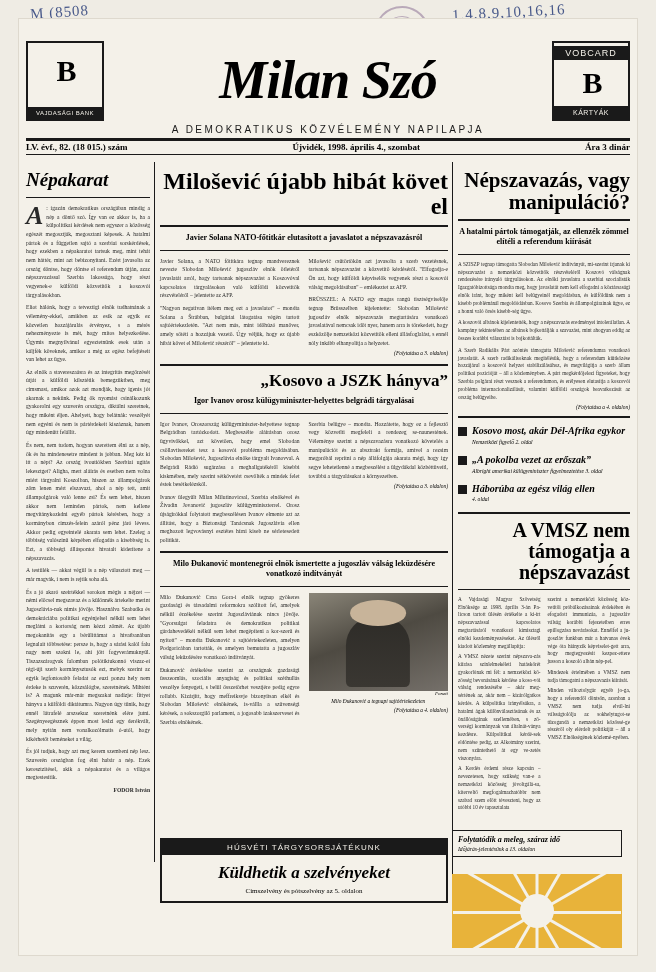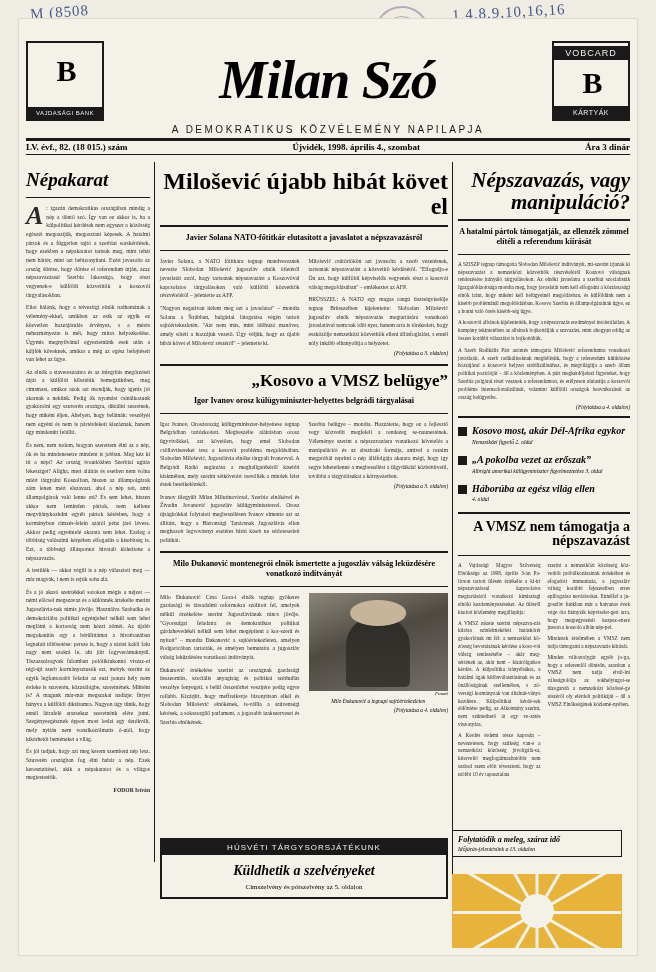--- a/index.html
+++ b/index.html
@@ -83,21 +83,21 @@
     float:left;font-size:26px;line-height:20px;font-weight:bold;font-style:italic;
     padding:2px 3px 0 0;font-family:"Liberation Serif",serif;
   }
   .headline{
     font-family:"Liberation Serif",serif;font-weight:bold;text-align:right;
     line-height:1.05;margin:0;
   }
   .h-xl{font-size:24px;}
   .h-lg{font-size:21px;}
   .h-md{font-size:17px;}
-  .h-sm{font-size:14px;margin-left:12px;}
+  .h-sm{font-size:20px;margin-left:12px;}
   .deck{
     font-family:"Liberation Serif",serif;font-weight:bold;font-size:8px;
     text-align:center;line-height:1.3;margin:6px 0 6px;
   }
   .cont{font-style:italic;font-size:5.4px;text-align:right;margin-top:3px;}
   .hr{height:1px;background:#1a1a1a;margin:6px 0;}
   .hr2{height:2px;background:#1a1a1a;margin:6px 0;}
   
   .promo{margin-top:7px;}
   .promo-item{display:flex;gap:5px;margin-bottom:8px;align-items:flex-start;}
@@ -115,21 +115,21 @@
     background:#c8b49a;border-radius:50%;}
   .cap{font-size:5.4px;text-align:center;font-style:italic;margin-top:2px;}
   .photocredit{font-size:5px;text-align:right;font-style:italic;}
   
   .band{
     position:absolute;left:134px;top:812px;width:288px;border:2px solid #1a1a1a;
     background:#f4f1e9;text-align:center;padding:0 0 6px;box-sizing:border-box;
   }
   .band-top{background:#1a1a1a;color:#f4f1e9;font-family:"Liberation Sans",sans-serif;
     font-size:8px;letter-spacing:1px;padding:3px 0;}
-  .band-h{font-style:italic;font-weight:bold;font-size:14px;margin:8px 0 4px;}
+  .band-h{font-style:italic;font-weight:bold;font-size:17px;margin:8px 0 4px;}
   .band-s{font-size:7px;}
   
   .sun{
     position:absolute;left:432px;top:852px;width:172px;height:90px;
     background:#e8b33a;overflow:hidden;
   }
   .sun .disc{position:absolute;left:50%;top:50%;width:34px;height:34px;margin:-17px 0 0 -17px;
     background:#f4f1e9;border-radius:50%;}
   .sun .ray{position:absolute;left:50%;top:50%;width:84px;height:3px;background:#f4f1e9;
     transform-origin:0 50%;}
@@ -214,21 +214,21 @@
               <div class="body">Milošević csütörtökön azt javasolta a szerb vezetésnek, tartsanak népszavazást a közvetítő kérdéséről. "Elfogadja-e Ön azt, hogy külföldi képviselők vegyenek részt a kosovói válság megoldásában" – emlékeztet az AFP.</div>
               <div class="body" style="margin-top:4px;">BRÜSSZEL: A NATO egy magas rangú tisztségviselője tegnap Brüsszelben kijelentette: Slobodan Milošević jugoszláv elnök népszavazás megtartására vonatkozó javaslatával nemcsak időt nyer, hanem arra is törekedett, hogy eszközölje nemzetközi közvetítők elleni állásfoglalást, s ennél nóly ínkább elhanyolítja a helyzetet.</div>
               <div class="cont">(Folytatása a 3. oldalon)</div>
             </div>
           </div>
         </div>
 
         <div class="hr2" style="margin-top:8px;"></div>
 
         <div>
-          <div class="headline h-md" style="margin-top:5px;">„Kosovo a VMSZ belügye”</div>
+          <div class="headline h-md" style="margin-top:5px;">„Kosovo a JSZK hányva”</div>
           <div class="deck">Igor Ivanov orosz külügyminiszter-helyettes belgrádi tárgyalásai</div>
           <div class="hr"></div>
           <div style="display:flex;gap:9px;">
             <div style="flex:1;">
               <div class="body">Igor Ivanov, Oroszország külügyminiszter-helyettese tegnap Belgrádban tartózkodott. Megbeszélte aláírásban orosz ügyvivőkkel, azt követően, hogy emel Slobodan csöllavtisereket tesz a kosovói probléma megoldásában. Slobodan Milošević, Jugoszlávia elnöke tárgyalt Ivanovval. A Belgrádi Rádió sugárzása a meghallgatékéről kisebbi kiskmében, mely szerint sétkövetért csevölték a mindek felet éstek besétkelézsköl.</div>
               <div class="body" style="margin-top:4px;">Ivanov ülegyült Milan Milutinovicsal, Szerbia elnökével és Živadin Jovanović jugoszláv külügyminiszterrel. Orosz újságírókkal folytatott megbeszélésen Ivanov elmente azt az állítást, hogy a Biztonsági Tanácsnak Jugoszlávia ellen meghozott legvovásnyi esztétes hírni kiseb ne sérletesedett politikát.</div>
             </div>
             <div style="flex:1;">
               <div class="body">Szerbia belügye – mondta. Hozzátette, hogy ez a fejlesztő vegy közvetlti megfeleli a rendezeg se-naunestének. Véleménye szerint a népszavazásra vonatkozó követelés a manipulációt és az absztrakt formája, amivel a rezsim megpróbál reprítni a nép álláfolgája akarata mégi, hogy így segye lehetetlenné a megbeszélést a ülgydákdal közbéttüveítl, továbbá a tárgyalásukat a környezetben.</div>
               <div class="cont">(Folytatása a 3. oldalon)</div>
@@ -253,21 +253,21 @@
               </div>
               <div class="photocredit">Foneti</div>
               <div class="cap">Milo Đukanović a tegnapi sajtóértekezleten</div>
               <div class="cont">(Folytatása a 4. oldalon)</div>
             </div>
           </div>
         </div>
       </div>
 
       <div class="col right">
-        <div class="headline h-lg" style="font-style:italic;">Népszavazás, vagy manipuláció?</div>
+        <div class="headline h-lg" style="">Népszavazás, vagy manipuláció?</div>
         <div class="hr2"></div>
         <div class="deck">A hatalmi pártok támogatják, az ellenzék zömmel elítéli a referendum kiírását</div>
         <div class="hr"></div>
         <div class="body small">A SZISZP tegnap támogatta Slobodan Milošević indítványát, mi-szerint írjanak ki népszavazást a nemzetközi közvetítők részvételéről Koszovó válságnak rendezésére irányuló tárgyalásokon. Az elnöki javaslatra a szerbiai szocialisták Igazgatóbizottsága mondta meg, hogy javaslatát nem kell elfogadni a köztársasági elnök iránt, hogy miként kell belügyeinél megoldásban, és külföldünk nem a kisebb problémánál megoldódásban. Kosovo Szerbia és állampolgárainak ügye, ez a honni való őrsés kisebb-ség ügye.</div>
         <div class="body small" style="margin-top:4px;">A koszovói albánok kijelentették, hogy a népszavazás eredményei intolerálatlan. A kampány tekintetében az albánok bojkottálják a szavazást, mint ahogyan eddig az összes korábbi választást is bojkottálták.</div>
         <div class="body small" style="margin-top:4px;">A Szerb Radikális Párt azóntés támogatta Milošević referendumra vonatkozó javaslatát. A szerb radikálisoknak megítélésük, hogy a referendum kiütközése hozzájárul a koszovói helyzet stabilizálásához, és megvilágítja a szerb állam politikai pozícióját – áll a közleményben. A párt megkérdőjelezi figyeteket, hogy Szerbia polgárai részt vesznek a referendumon, és erélyesen elutasítja a koszovói probléma internacionalizálását, valamint külföldi országok beavatkozását az ország belügyeibe.</div>
         <div class="cont">(Folytatása a 4. oldalon)</div>
 
         <div class="hr2"></div>
         <div class="promo">

